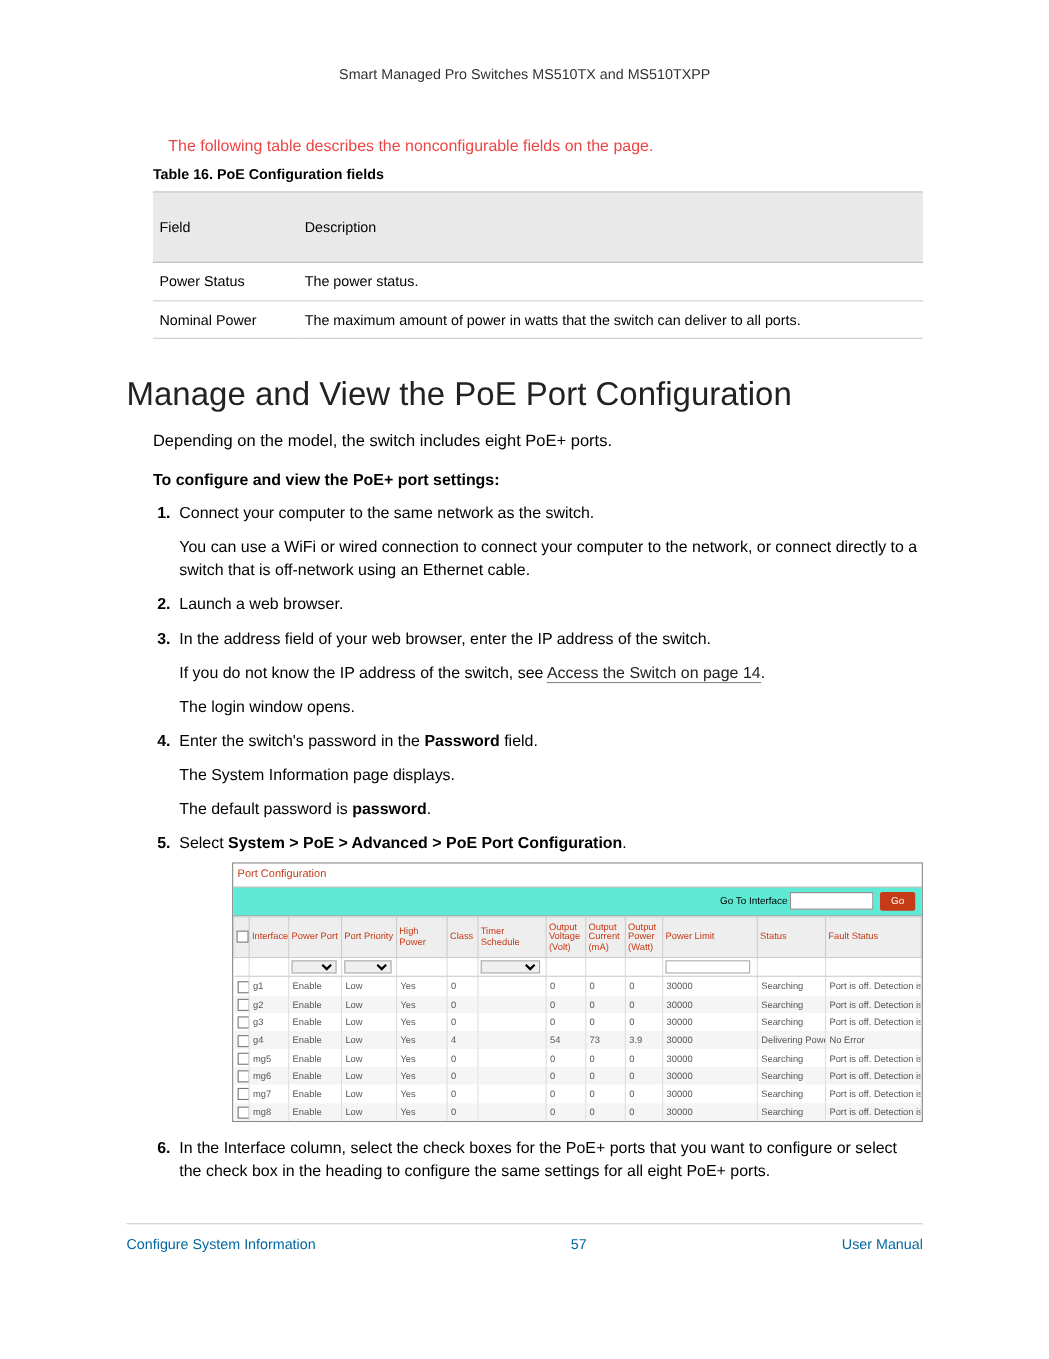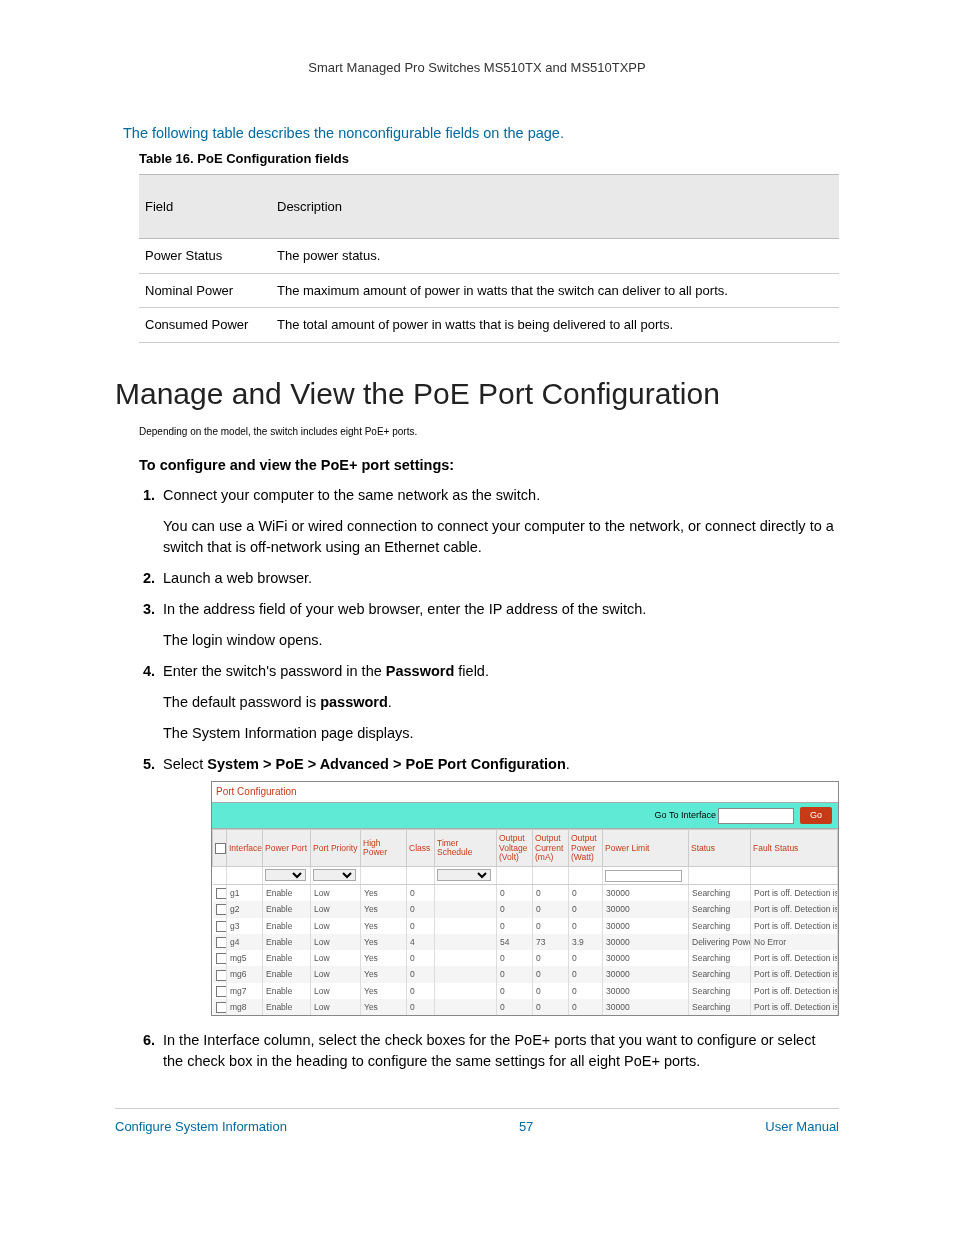--- a/index.html
+++ b/index.html
@@ -15,22 +15,22 @@
     width: 954px;
   }
   .doc-header {
     font-size: 13px;
     text-align: center;
     margin-bottom: 50px;
     color: #333;
   }
   .intro-text {
     font-size: 14.5px;
-    color: #0369a1;
-    margin: 0 0 10px 8px;
+    color: #ef4444;
+    margin: 0 0 10px 38px;
   }
   .table-caption {
     font-size: 13px;
     font-weight: bold;
     margin: 10px 0 8px 24px;
   }
   table.field-table {
     width: calc(100% - 24px);
     margin-left: 24px;
     border-collapse: collapse;
@@ -55,21 +55,21 @@
     white-space: nowrap;
   }
   h2.section-title {
     font-family: "Segoe UI Light", "Helvetica Neue", Arial, sans-serif;
     font-weight: 300;
     font-size: 30px;
     margin: 34px 0 14px 0;
     color: #222;
   }
   .body-text {
-    font-size: 10px;
+    font-size: 15px;
     margin: 0 0 14px 24px;
     line-height: 1.4;
   }
   .subheading {
     font-size: 14.5px;
     font-weight: bold;
     margin: 18px 0 12px 24px;
   }
   ol.steps {
     margin: 0 0 0 24px;
@@ -214,45 +214,44 @@
     </thead>
     <tbody>
       <tr>
           <td>Power Status</td>
           <td>The power status.</td>
         </tr>
       <tr>
           <td>Nominal Power</td>
           <td>The maximum amount of power in watts that the switch can deliver to all ports.</td>
         </tr>
-      <tr>
-          <td>Consumed Power</td>
-          <td>The total amount of power in watts that is being delivered to all ports.</td>
-        </tr>
     </tbody>
   </table>
 
   <h2 class="section-title">Manage and View the PoE Port Configuration</h2>
   <p class="body-text">Depending on the model, the switch includes eight PoE+ ports.</p>
   <div class="subheading">To configure and view the PoE+ port settings:</div>
 
   <ol class="steps">
     <li>
       <span>Connect your computer to the same network as the switch.</span>
       <p>You can use a WiFi or wired connection to connect your computer to the network, or connect directly to a switch that is off-network using an Ethernet cable.</p>
     </li>
     <li>Launch a web browser.</li>
     <li>
       <span>In the address field of your web browser, enter the IP address of the switch.</span>
+      <p>
+        <span>If you do not know the IP address of the switch, see </span><a href="#" class="xref">Access the Switch on page 14</a><span>.</span>
+      </p>
       <p>The login window opens.</p>
     </li>
     <li>
       <span>Enter the switch's password in the </span><span class="bold">Password</span><span> field.</span>
+      <p>The System Information page displays.</p>
       <p><span>The default password is </span><span class="bold">password</span><span>.</span></p>
-      <p>The System Information page displays.</p>
     </li>
     <li>
       <span>Select </span><span class="bold">System &gt; PoE &gt; Advanced &gt; PoE Port Configuration</span><span>.</span>
 
       <div class="screenshot">
         <div class="ss-title">Port Configuration</div>
         <div class="ss-topbar">
           <span>Go To Interface</span>
           <input type="text" style="">
           <span class="go-btn">Go</span>

